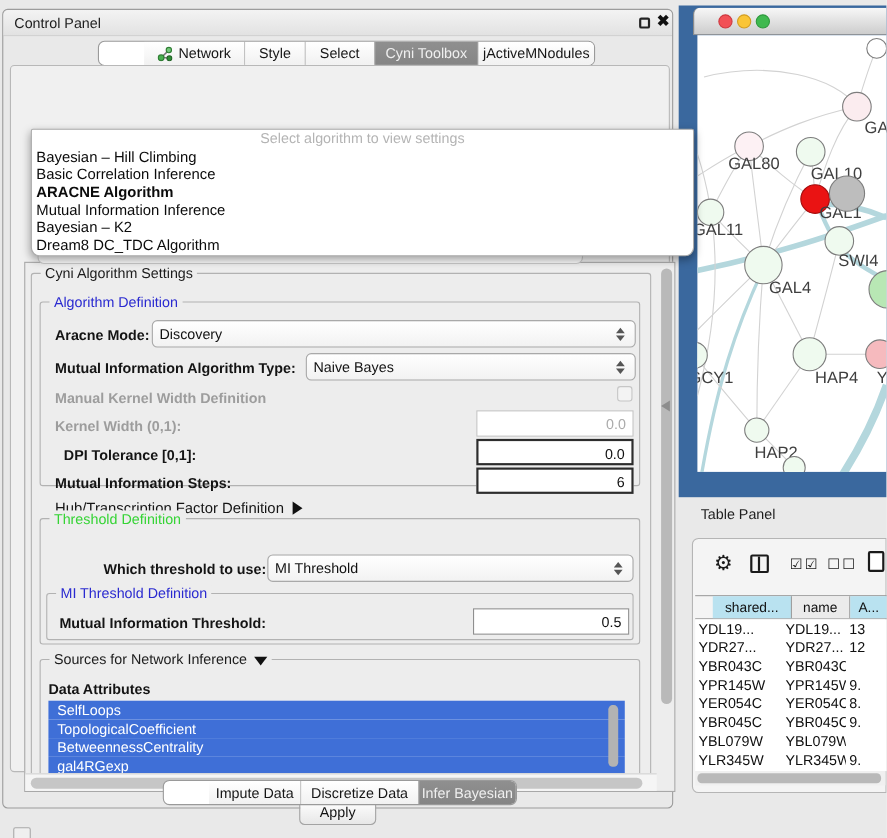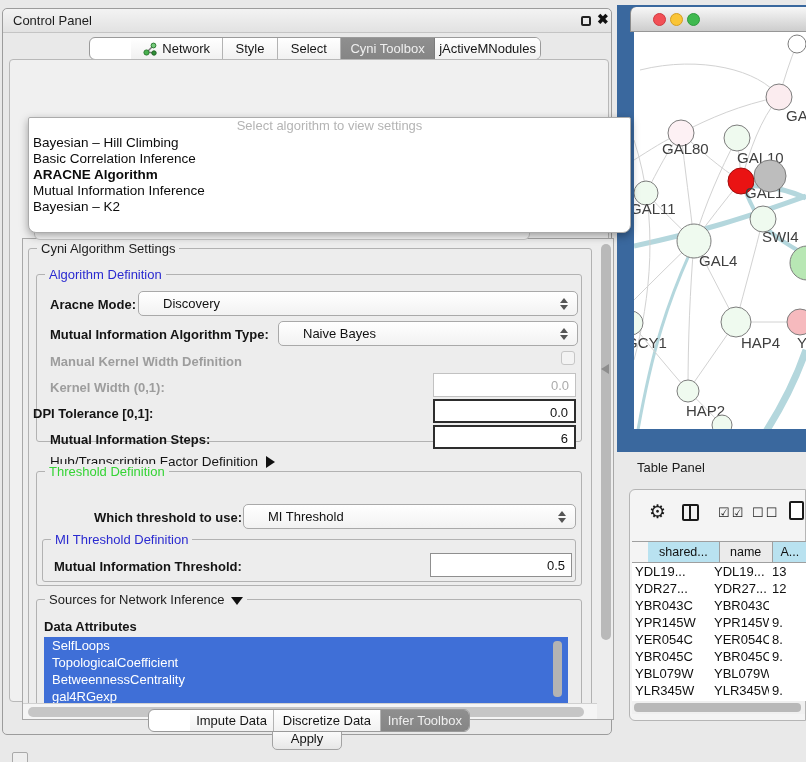--- a/index.html
+++ b/index.html
@@ -44,21 +44,21 @@
   
   .gbox { position:absolute; border:1px solid #b2b2b2; border-radius:3px; }
   .gbox>.gtitle { position:absolute; top:-8px; left:8px; background:#ededed; padding:0 4px;
         font-size:13px; white-space:nowrap; }
   .t-black { color:#1c1c1c; } .t-blue { color:#2a2ad0; } .t-green { color:#35d435; }
 
   .lbl { position:absolute; font-size:13px; font-weight:bold; color:#141414; white-space:nowrap; }
   .lbl.dis { color:#9d9d9d; }
   .combo { position:absolute; background:linear-gradient(#ffffff,#f2f2f2); border:1px solid #a9a9a9;
         border-radius:5px; font-size:13px; color:#111; display:flex; align-items:center;
-        padding-left:24px;text-align:center; }
+        padding-left:6px;text-align:center; }
   .spin { position:absolute; right:9px; top:50%; transform:translateY(-50%); width:8px; height:12px; }
   .spin:before, .spin:after { content:""; position:absolute; left:0; border-left:4px solid transparent;
         border-right:4px solid transparent; }
   .spin:before { top:0; border-bottom:5px solid #555; }
   .spin:after { bottom:0; border-top:5px solid #555; }
   .field { position:absolute; background:#fff; font-size:13px; color:#111; text-align:right;
         padding:4px 6px 0 0; }
   .field.strong { border:2px solid #2d2d2d; }
   .field.dis { border:1px solid #c2c2c2; color:#ababab; }
   .checkbox { position:absolute; width:14px; height:14px; border:1px solid #c6c6c6; border-radius:3px;
@@ -182,20 +182,21 @@
       </div>
 
       <div class="popup">
         <div class="popup-prompt">Select algorithm to view settings</div>
         <div id="algo-list">
             <div class="popup-item">Bayesian – Hill Climbing</div>
             <div class="popup-item">Basic Correlation Inference</div>
             <div class="popup-item bold">ARACNE Algorithm</div>
             <div class="popup-item">Mutual Information Inference</div>
             <div class="popup-item">Bayesian – K2</div>
+            <div class="popup-item">Dream8 DC_TDC Algorithm</div>
           </div>
       </div>
 
       <div class="pane"></div>
       <div class="pane-clip">
 
         <div class="gbox" style="left:6px; top:10px; width:564px; height:470px;">
           <span class="gtitle t-black">Cyni Algorithm Settings</span>
         </div>
 
@@ -209,21 +210,21 @@
         </div>
         <span class="lbl" style="left:28px; top:89px;">Mutual Information Algorithm Type:</span>
         <div class="combo" style="left:256px; top:83px; width:300px; height:25px;">
           <span>Naive Bayes</span>
           <span class="spin"></span>
         </div>
         <span class="lbl dis" style="left:28px; top:116px;">Manual Kernel Width Definition</span>
         <span class="checkbox" style="left:539px; top:113px;"></span>
         <span class="lbl dis" style="left:28px; top:142px;">Kernel Width (0,1):</span>
         <div class="field dis" style="left:411px; top:135px; width:143px; height:24px;">0.0</div>
-        <span class="lbl" style="left:11px; top:168px;">DPI Tolerance [0,1]:</span>
+        <span class="lbl" style="left:36px; top:168px;">DPI Tolerance [0,1]:</span>
         <div class="field strong" style="left:411px; top:161px; width:143px; height:24px;">0.0</div>
         <span class="lbl" style="left:28px; top:194px;">Mutual Information Steps:</span>
         <div class="field strong" style="left:411px; top:187px; width:143px; height:24px;">6</div>
 
         <span class="lbl" style="left:28px; top:216px; font-weight:normal; font-size:13.5px;"><span>Hub/Transcription Factor Definition</span><span class="tri-right"></span></span>
 
         <div class="gbox" style="left:14px; top:233px; width:546px; height:115px;">
           <span class="gtitle t-green">Threshold Definition</span>
         </div>
         <span class="lbl" style="left:72px; top:272px;">Which threshold to use:</span>
@@ -259,21 +260,21 @@
     </div>
 
     <div class="seg-bar" style="left:145px; top:700px; width:322px;text-align:center;">
       <div class="seg" style="width:97px;">
         <span>Impute Data</span>
       </div>
       <div class="seg" style="width:123px;">
         <span>Discretize Data</span>
       </div>
       <div class="seg active" style="width:102px;">
-        <span>Infer Toolbox</span>
+        <span>Infer Bayesian</span>
       </div>
     </div>
   </div>
 
   <div class="mini-icon"></div>
 
   <div class="cursor-mark"></div>
 
   <div class="desktop"></div>
   <div class="netwin-title">

